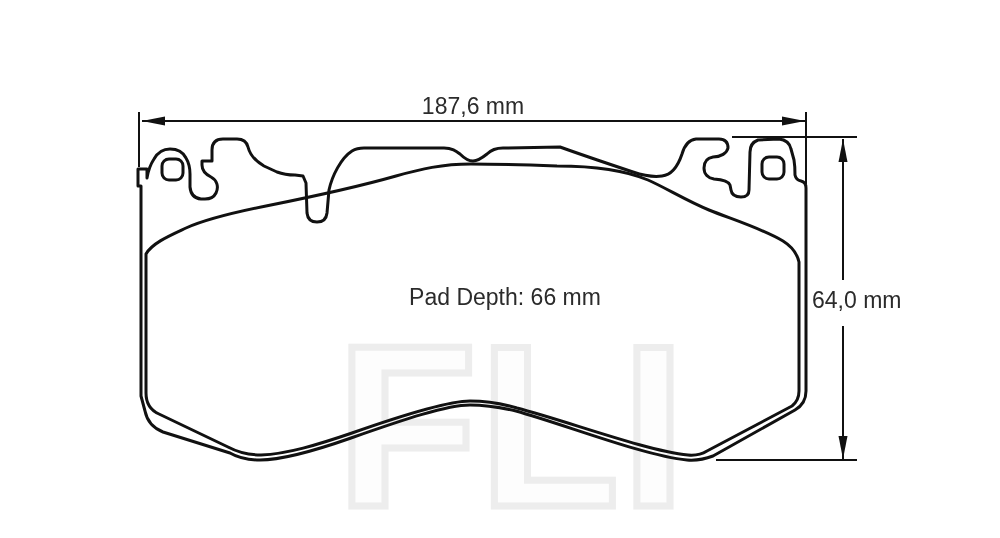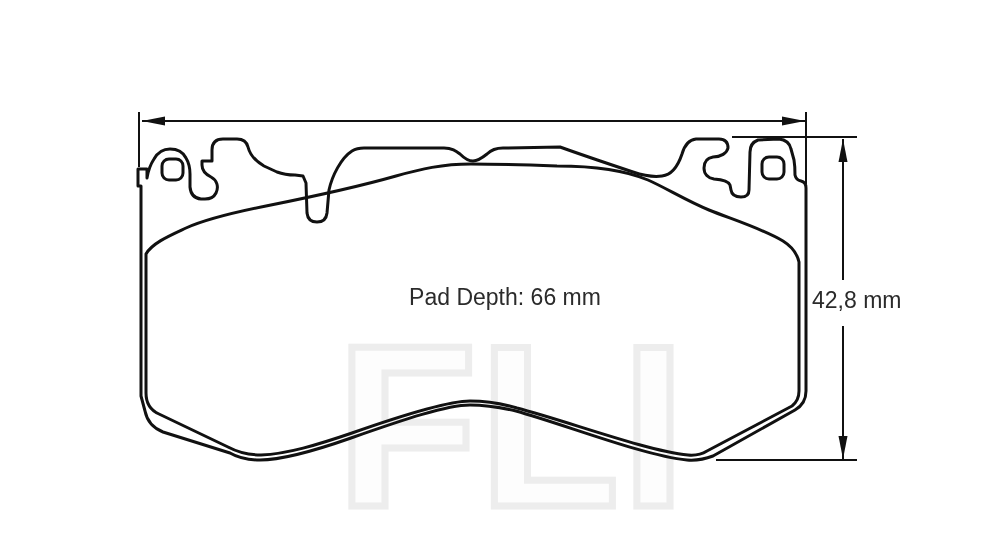--- a/index.html
+++ b/index.html
@@ -78,19 +78,20 @@
     <g>
       <line class="dim" x1="732" y1="137" x2="857" y2="137" stroke="#111111"></line>
       <line class="dim" x1="716" y1="460" x2="857" y2="460" stroke="#111111"></line>
       <line class="dim" x1="843" y1="139" x2="843" y2="280" stroke="#111111"></line>
       <line class="dim" x1="843" y1="326" x2="843" y2="459" stroke="#111111"></line>
       <polygon class="arrow" points="843,139 838.5,162 847.5,162" fill="#111111"></polygon>
       <polygon class="arrow" points="843,459 838.5,436 847.5,436" fill="#111111"></polygon>
     </g>
   </svg>
 
+  <div class="label centered" style="left:473px;top:93px;">187,6 mm</div>
 
-  <div class="label" style="left:812px;top:287px;">42,8 mm</div>
+  <div class="label" style="left:812px;top:287px;">64,0 mm</div>
 
   <div class="label centered" style="left:473px;top:284px;margin-left:32px;">Pad Depth: 66 mm</div>
 
 
 </div>
 
 </body></html>

